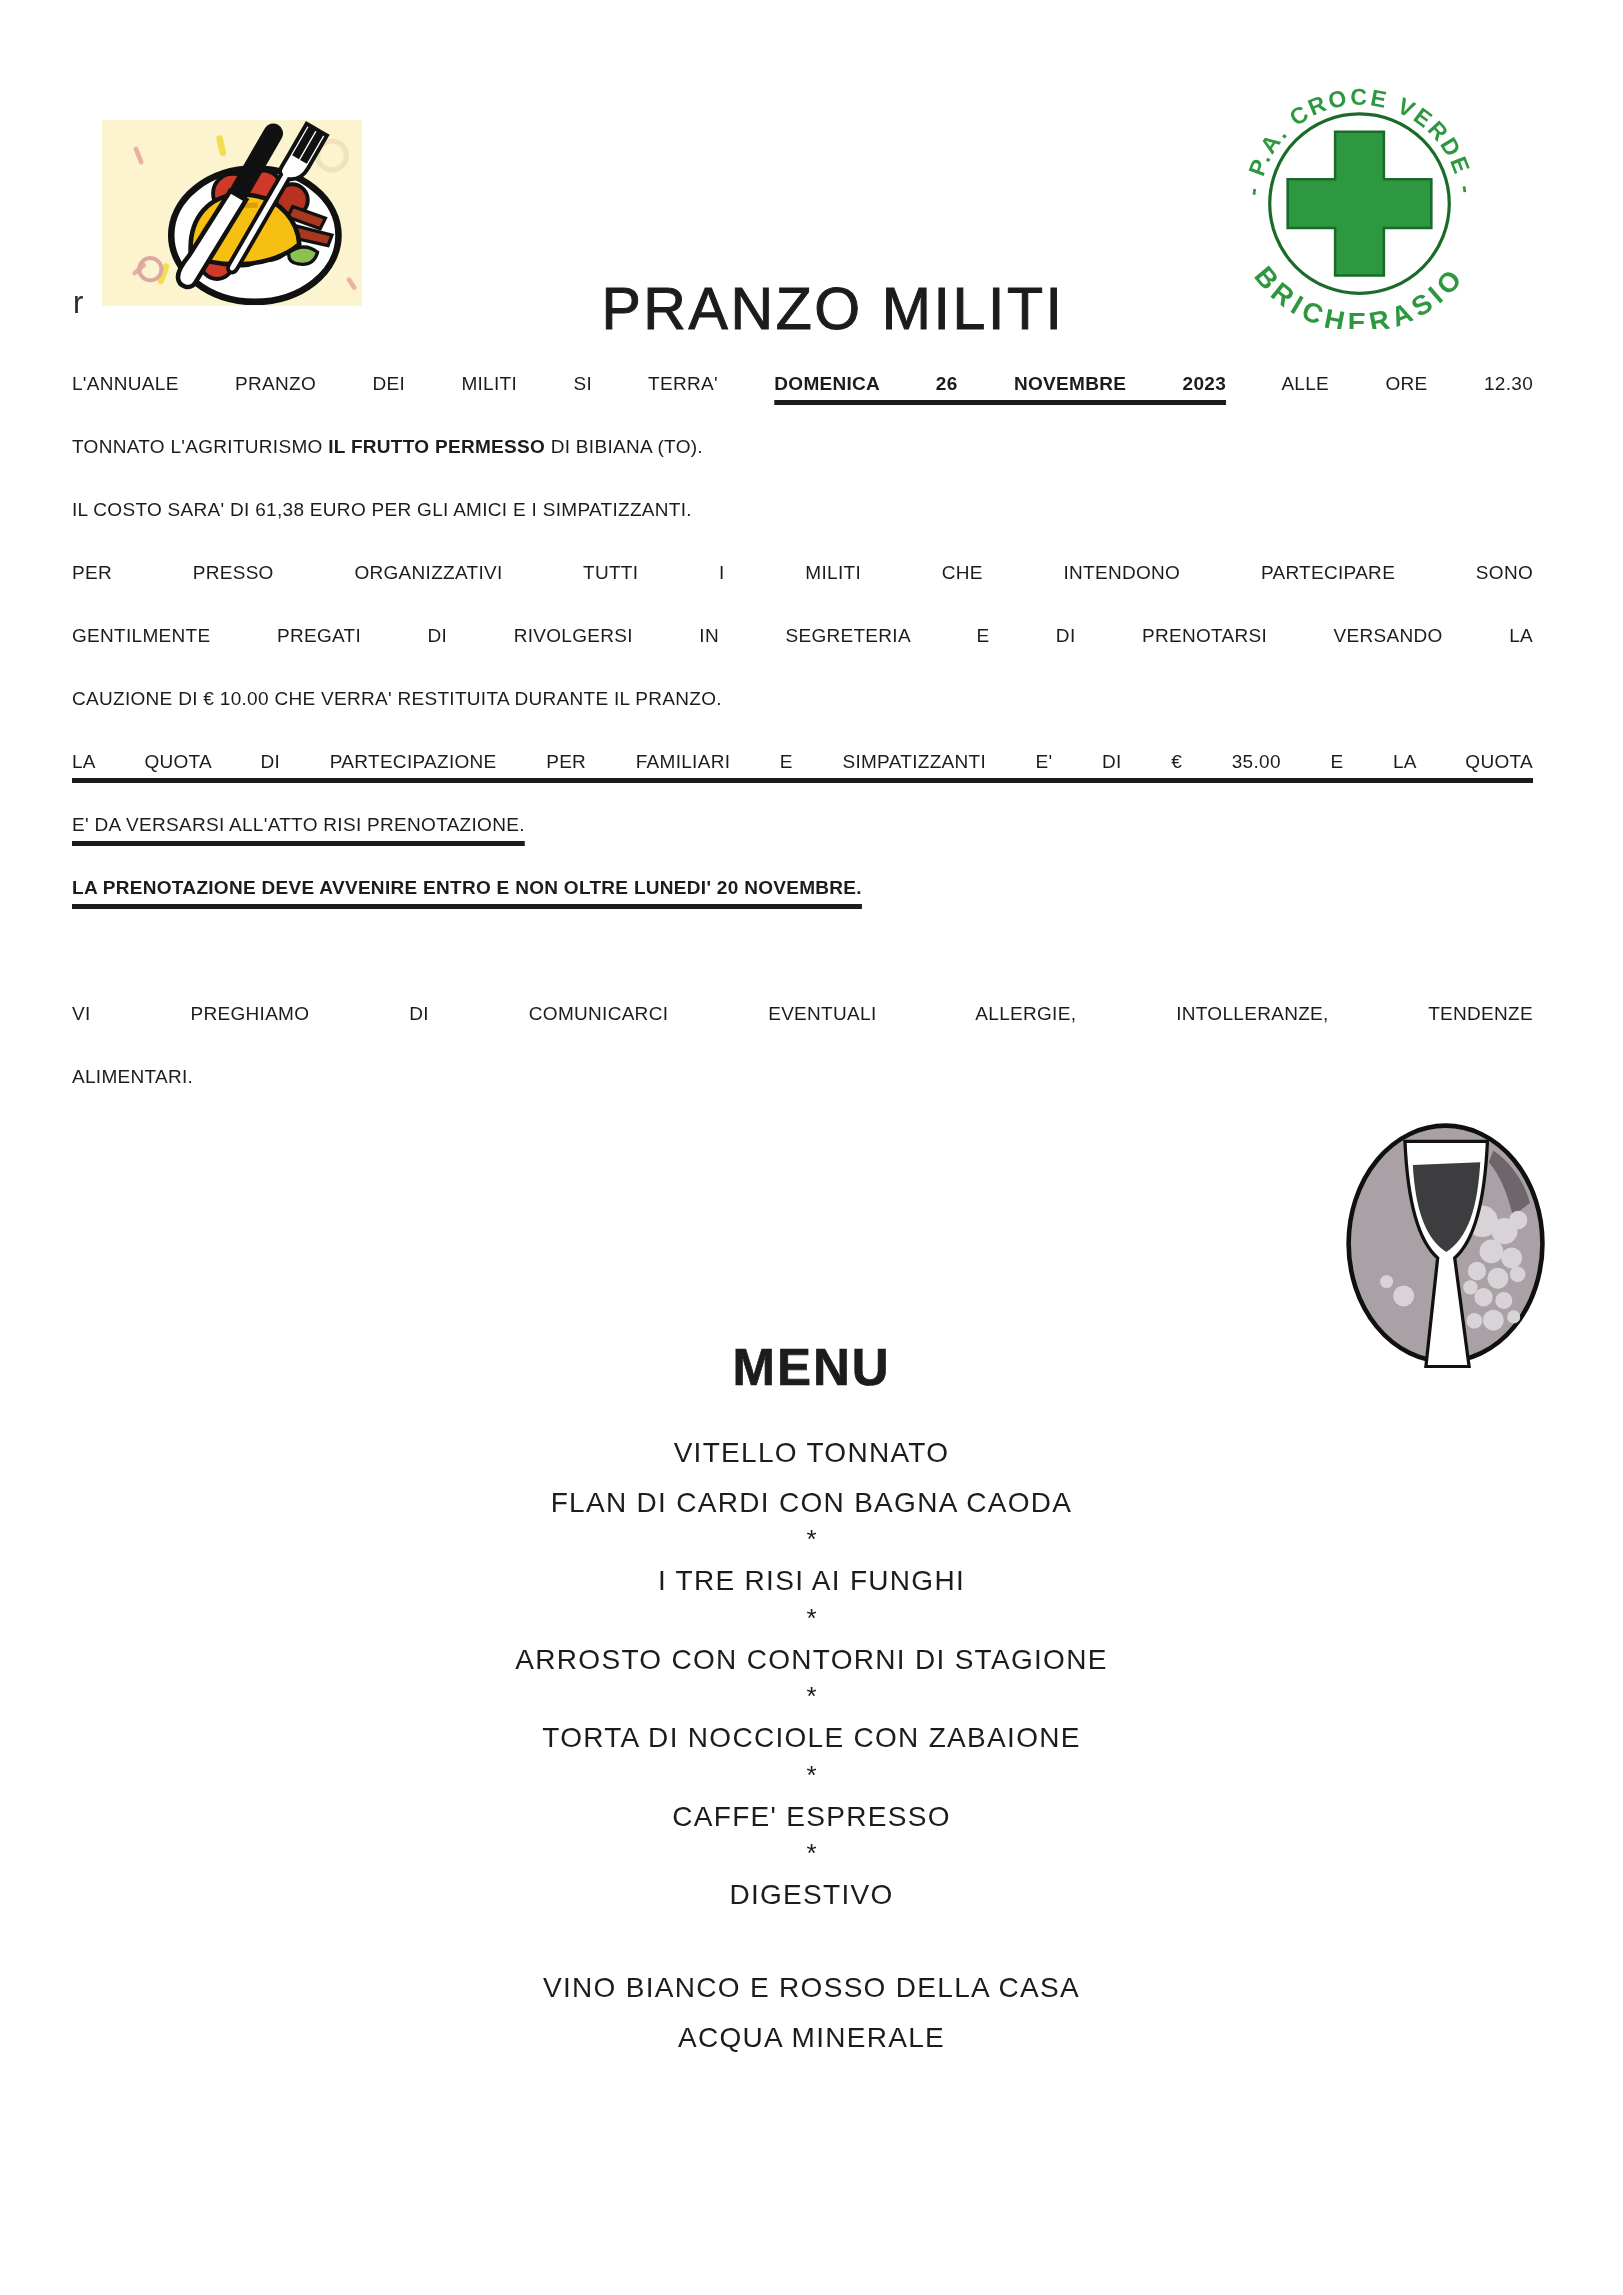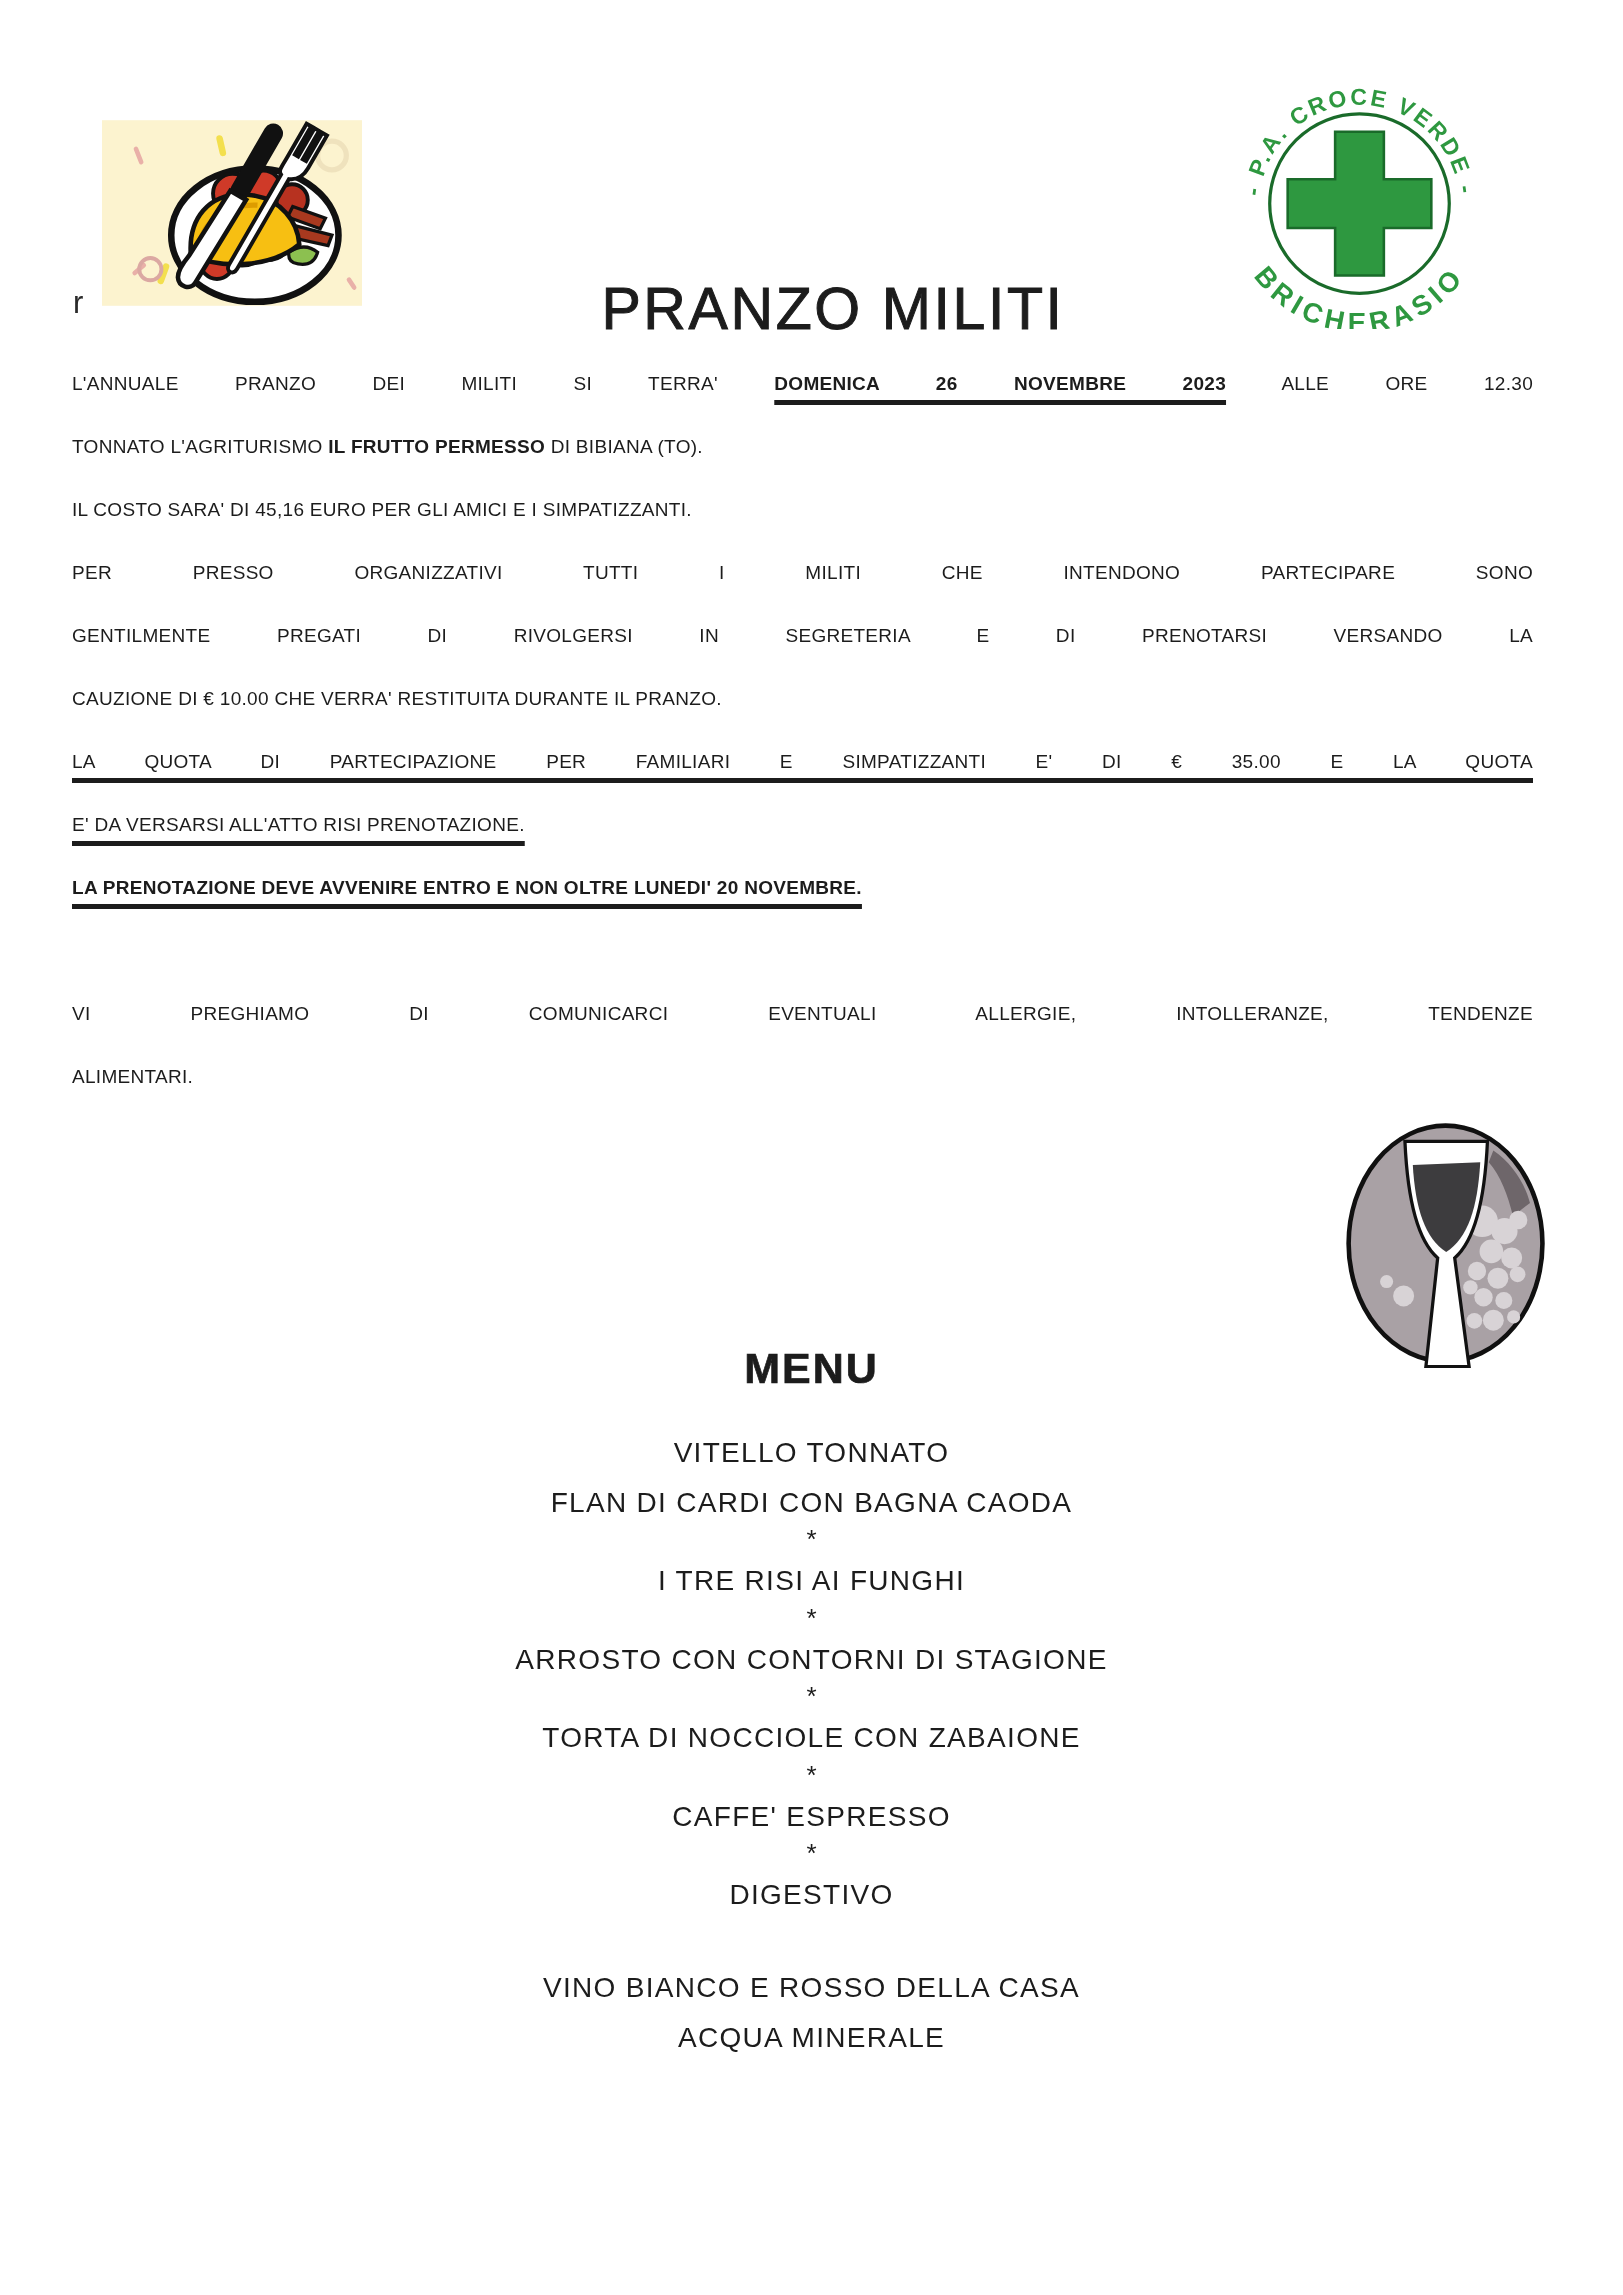--- a/index.html
+++ b/index.html
@@ -32,21 +32,21 @@
     font-size:19px;letter-spacing:0.3px;
   }
   .line{line-height:63px;min-height:63px;text-align:left;}
   .line.justify{text-align:justify;text-align-last:justify;}
   .line.gap{margin-top:63px;}
   .b{font-weight:bold;}
   .u{text-decoration-line:underline;text-decoration-thickness:5.2px;text-underline-offset:9.8px;}
   
   .menu{position:absolute;left:0;right:0;top:1343px;text-align:center;}
   .menu-heading{
-    margin:0;font-size:43px;font-weight:bold;letter-spacing:2px;
+    margin:0;font-size:51px;font-weight:bold;letter-spacing:2px;
     -webkit-text-stroke:0.7px #1c1c1c;line-height:50px;
   }
   .menu-items{margin-top:39px;}
   .dish{font-size:28px;line-height:42px;margin-top:7.9px;letter-spacing:1.3px;}
   .star{font-size:26px;line-height:26px;margin-top:2.6px;}
   .spacer{height:43px;}
 </style>
 </head>
 <body>
 
@@ -116,21 +116,21 @@
       <textPath href="#arcTop" startOffset="50%" text-anchor="middle">- P.A. CROCE VERDE -</textPath>
     </text>
     <text font-size="43" font-weight="bold" fill="var(--logo-green,#2e9840)" letter-spacing="8" font-family="Liberation Sans, DejaVu Sans, sans-serif">
       <textPath href="#arcBottom" startOffset="50%" text-anchor="middle">BRICHERASIO</textPath>
     </text>
   </svg>
 
   <div class="body-text">
       <div class="line justify"><span>L'ANNUALE PRANZO DEI MILITI SI TERRA' </span><span class="b u">DOMENICA 26 NOVEMBRE 2023</span><span> ALLE ORE 12.30</span></div>
       <div class="line"><span>TONNATO L'AGRITURISMO </span><span class="b">IL FRUTTO PERMESSO</span><span> DI BIBIANA (TO).</span></div>
-      <div class="line"><span>IL COSTO SARA' DI 45,16 EURO PER GLI AMICI E I SIMPATIZZANTI.</span></div>
+      <div class="line"><span>IL COSTO SARA' DI 61,38 EURO PER GLI AMICI E I SIMPATIZZANTI.</span></div>
       <div class="line justify"><span>PER PRESSO ORGANIZZATIVI TUTTI I MILITI CHE INTENDONO PARTECIPARE SONO</span></div>
       <div class="line justify"><span>GENTILMENTE PREGATI DI RIVOLGERSI IN SEGRETERIA E DI PRENOTARSI VERSANDO LA</span></div>
       <div class="line"><span>CAUZIONE DI € 10.00 CHE VERRA' RESTITUITA DURANTE IL PRANZO.</span></div>
       <div class="line justify"><span class="u">LA QUOTA DI PARTECIPAZIONE PER FAMILIARI E SIMPATIZZANTI E' DI € 35.00 E LA QUOTA</span></div>
       <div class="line"><span class="u">E' DA VERSARSI ALL'ATTO RISI PRENOTAZIONE.</span></div>
       <div class="line"><span class="b u">LA PRENOTAZIONE DEVE AVVENIRE ENTRO E NON OLTRE LUNEDI' 20 NOVEMBRE.</span></div>
       <div class="line justify gap"><span>VI PREGHIAMO DI COMUNICARCI EVENTUALI ALLERGIE, INTOLLERANZE, TENDENZE</span></div>
       <div class="line"><span>ALIMENTARI.</span></div>
     </div>
 

